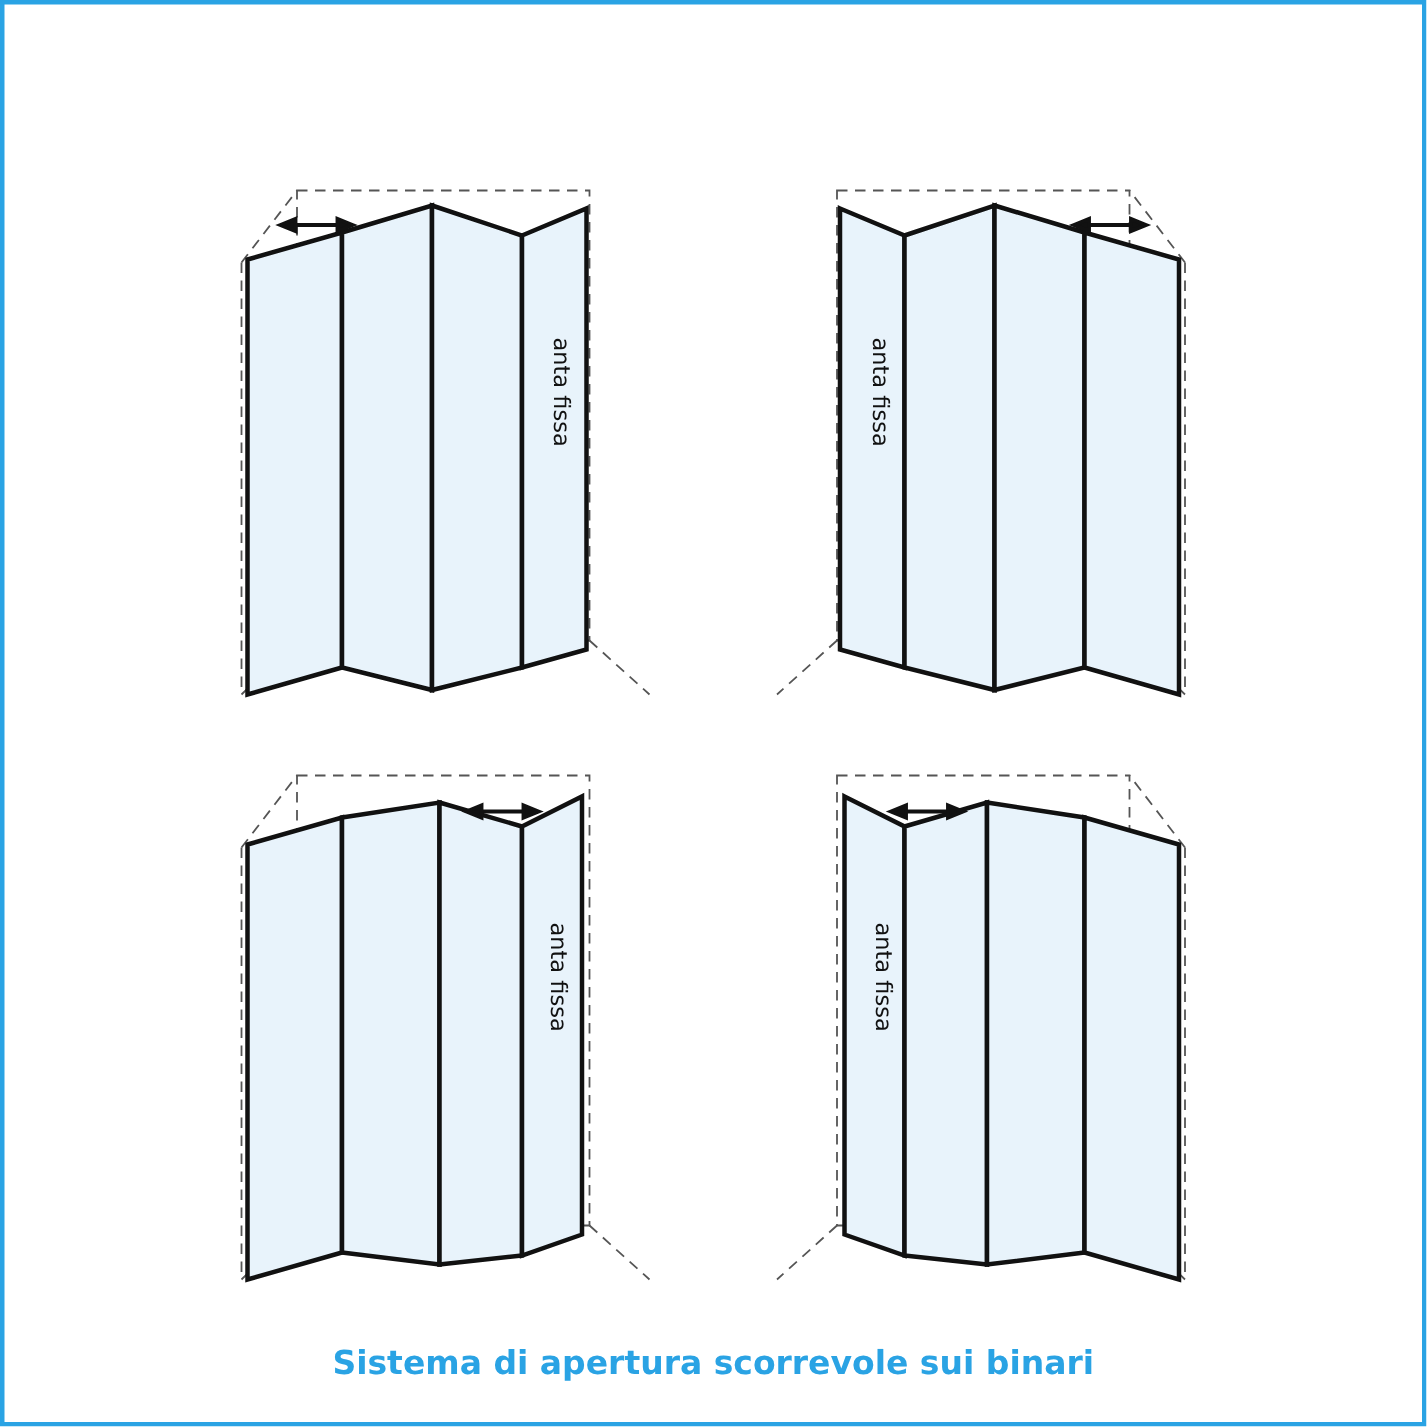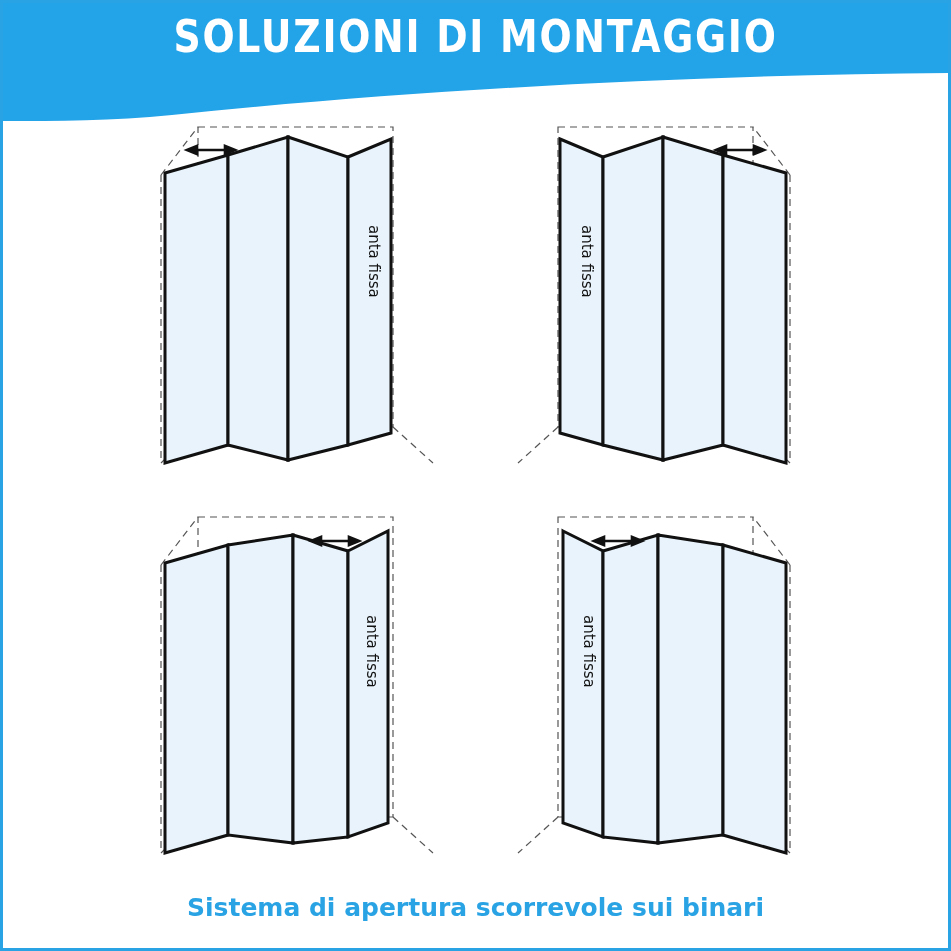--- a/index.html
+++ b/index.html
@@ -70,36 +70,30 @@
   .cell svg { display: block; }
 
   
   .footer {
     position: absolute;
     left: 0;
     bottom: 26px;
     width: 100%;
     text-align: center;
     color: #2aa3e4;
-    font-size: 25px;
+    font-size: 22px;
     font-weight: bold;
     font-family: "DejaVu Sans", sans-serif;
   }
 </style>
 </head>
 <body>
 
 <div class="page">
 
-  <div class="header">
-    <svg class="header-shape" viewBox="0 0 951 118" preserveAspectRatio="none">
-      <path d="M0,0 L951,0 L951,70 C700,72 420,86 170,112 C110,118 55,118 0,118 Z" fill="#23a3e8"></path>
-    </svg>
-    <div class="header-title">SOLUZIONI DI MONTAGGIO</div>
-  </div>
 
   <div class="diagram-grid">
 
     <div class="cell cell-0">
       <svg width="310" height="390" viewBox="0 0 310 390">
 
         <g stroke="#555" stroke-width="1.2" fill="none" stroke-dasharray="7,5">
           <rect x="55" y="12" width="195" height="300"></rect>
           <line x1="18" y1="60" x2="55" y2="12"></line>
           <line x1="18" y1="60" x2="18" y2="348"></line>

